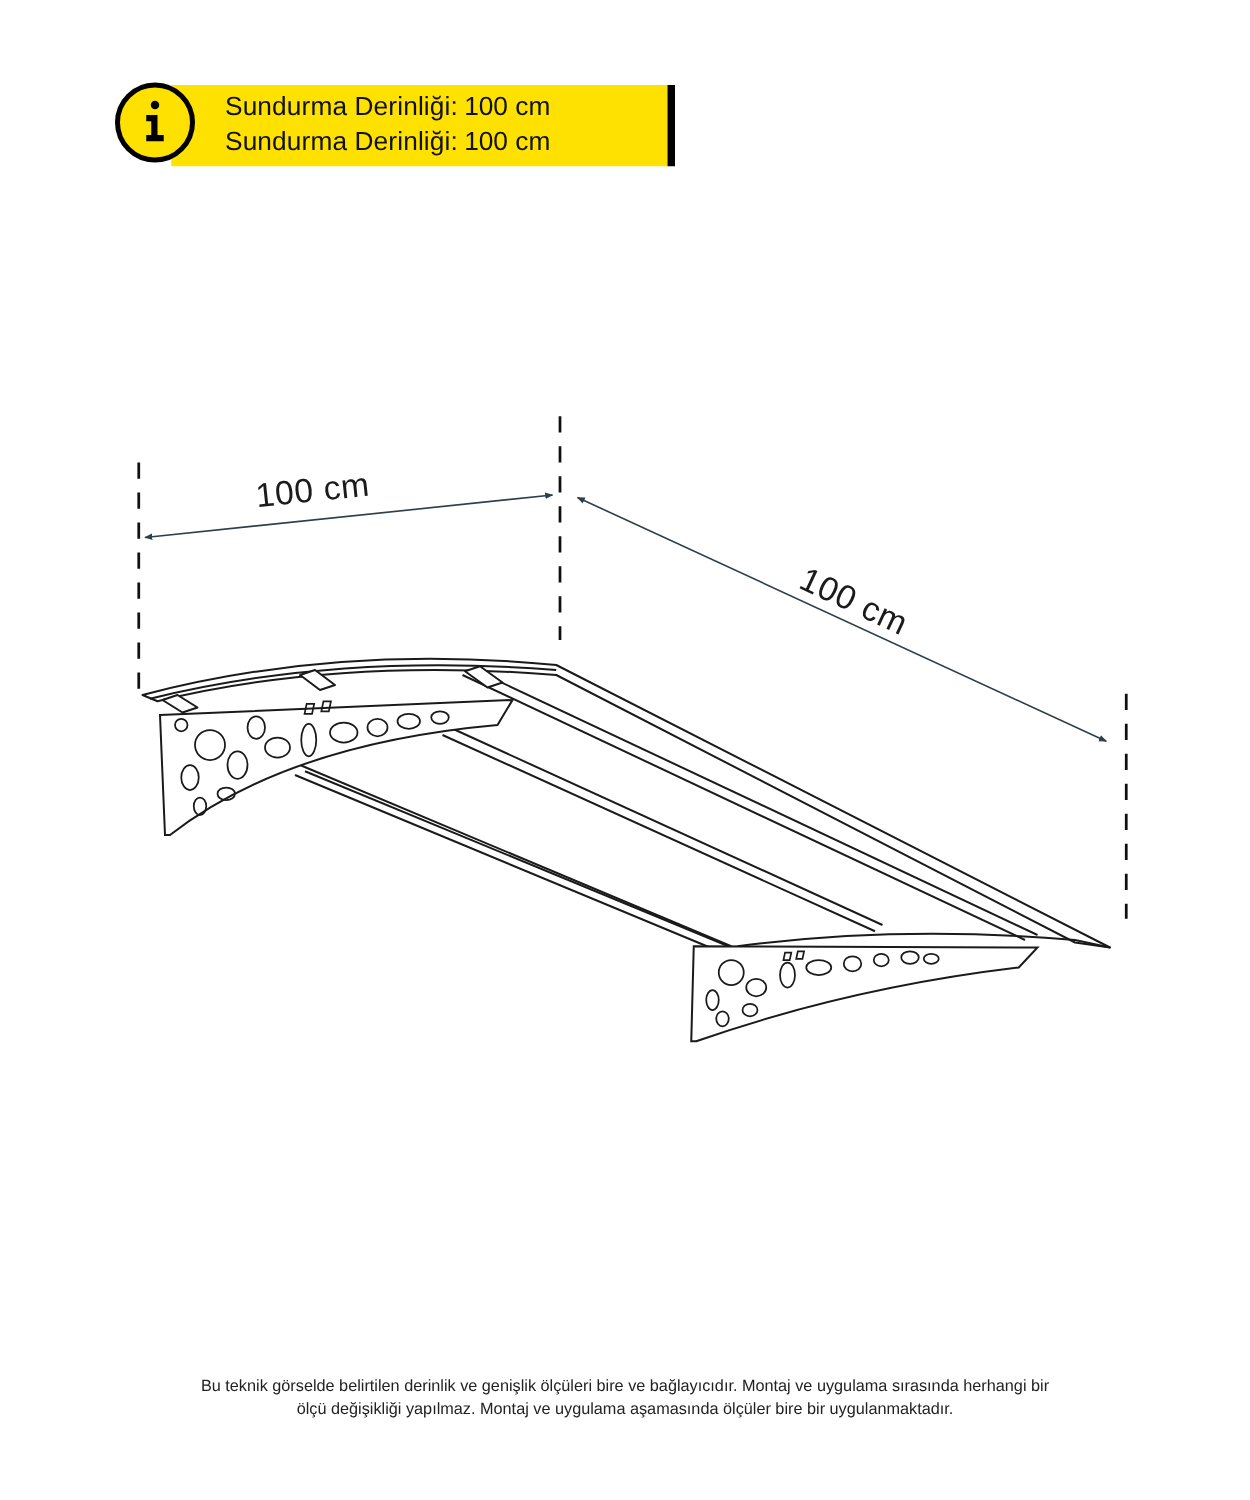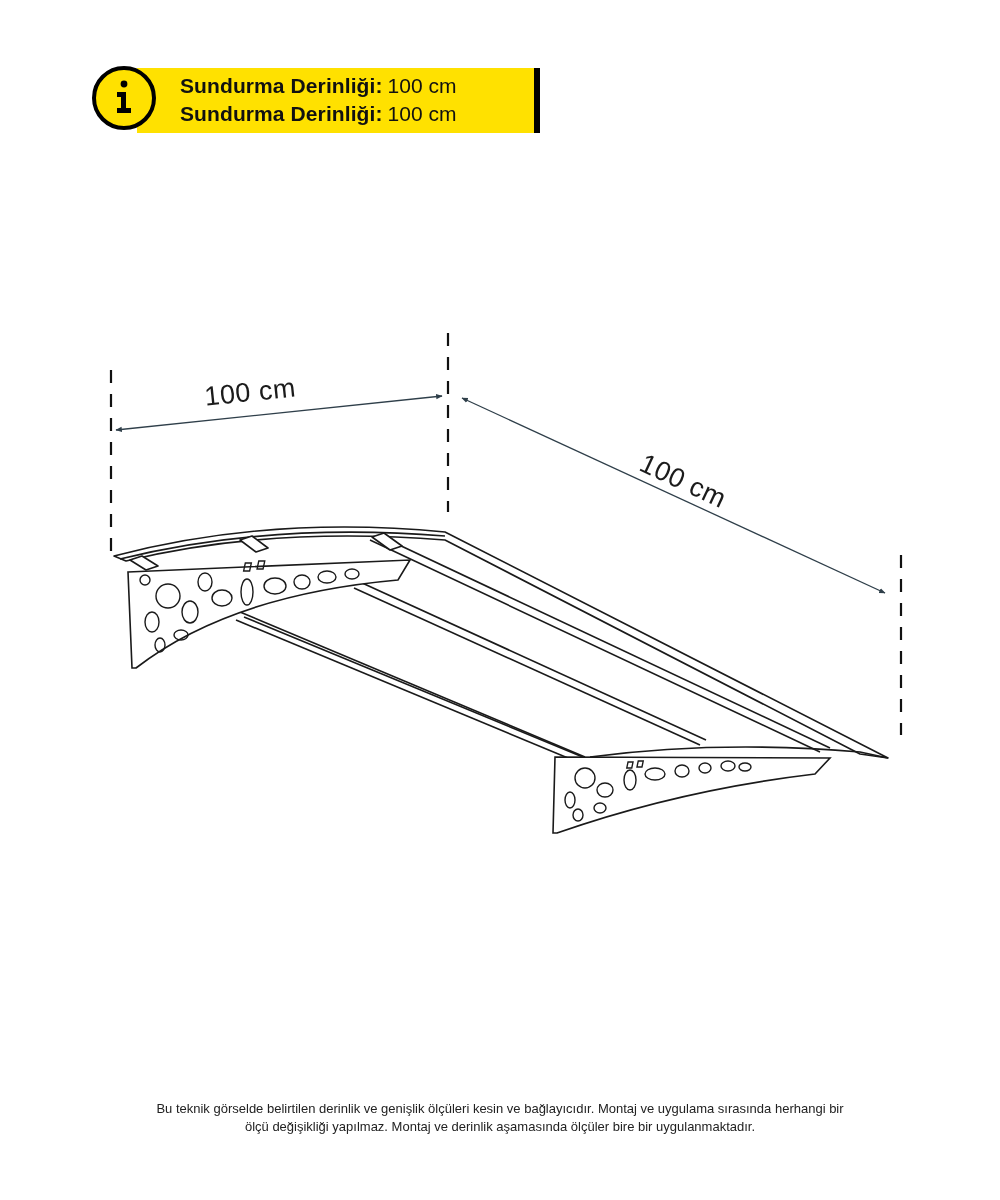--- a/index.html
+++ b/index.html
@@ -8,21 +8,21 @@
 
   
   .info-banner { position: absolute; left: 92px; top: 66px; width: 450px; height: 70px; }
   .info-band { position: absolute; left: 45px; top: 2px; width: 397px; height: 65px; background: #ffe100; }
   .info-bar { position: absolute; left: 442px; top: 2px; width: 6px; height: 65px; background: #000; }
   .info-icon { position: absolute; left: 0; top: 0; width: 64px; height: 64px; border-radius: 50%;
                background: #ffe100; border: 4px solid #000; box-sizing: border-box; }
   .info-icon svg { position: absolute; left: 0; top: 0; width: 100%; height: 100%; }
   .info-lines { position: absolute; left: 88px; top: 6px; font-size: 21px; line-height: 28px; color: #111; }
   .info-line { white-space: nowrap; }
-  .info-key { font-weight: bold; letter-spacing: 0.1px; margin-top: 29px; }
+  .info-key { font-weight: normal; letter-spacing: 0.1px; margin-top: 29px; }
   .info-val { font-weight: normal; margin-left: 5px; }
 
   
   .drawing { position: absolute; left: 0; top: 0; width: 1000px; height: 1200px; }
 
   .dim-label { position: absolute; font-size: 27px; color: #1b1b1b; white-space: nowrap;
                transform-origin: left top; letter-spacing: 0.5px; }
   .dim-width { left: 203px; top: 382px; transform: rotate(-6deg); }
   .dim-depth { left: 648px; top: 448px; transform: rotate(25deg); }
 
@@ -128,15 +128,15 @@
       <rect x="790" y="762" width="5" height="6" transform="skewX(-12)"></rect>
       <rect x="800" y="761" width="5" height="6" transform="skewX(-12)"></rect>
     </g>
   </g>
 </svg>
 
 <div class="dim-label dim-width">100 cm</div>
 <div class="dim-label dim-depth">100 cm</div>
 
 <div class="disclaimer">
-  <div>Bu teknik görselde belirtilen derinlik ve genişlik ölçüleri kesin ve bağlayıcıdır. Montaj ve uygulama sırasında herhangi bir</div>
-  <div>ölçü değişikliği yapılmaz. Montaj ve derinlik aşamasında ölçüler bire bir uygulanmaktadır.</div>
+  <div>Bu teknik görselde belirtilen derinlik ve genişlik ölçüleri bire ve bağlayıcıdır. Montaj ve uygulama sırasında herhangi bir</div>
+  <div>ölçü değişikliği yapılmaz. Montaj ve uygulama aşamasında ölçüler bire bir uygulanmaktadır.</div>
 </div>
 
 </body></html>

